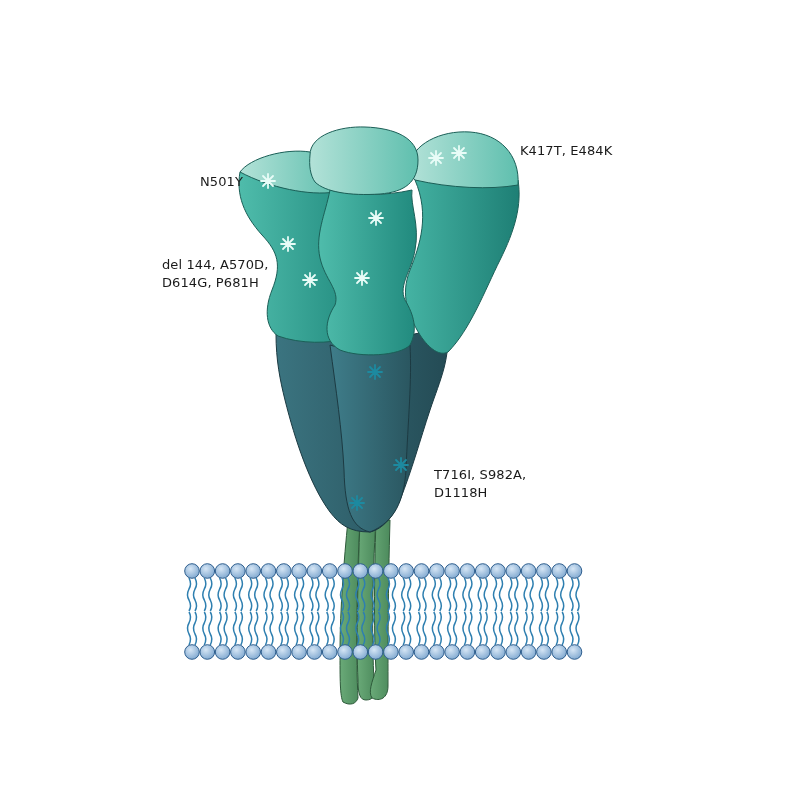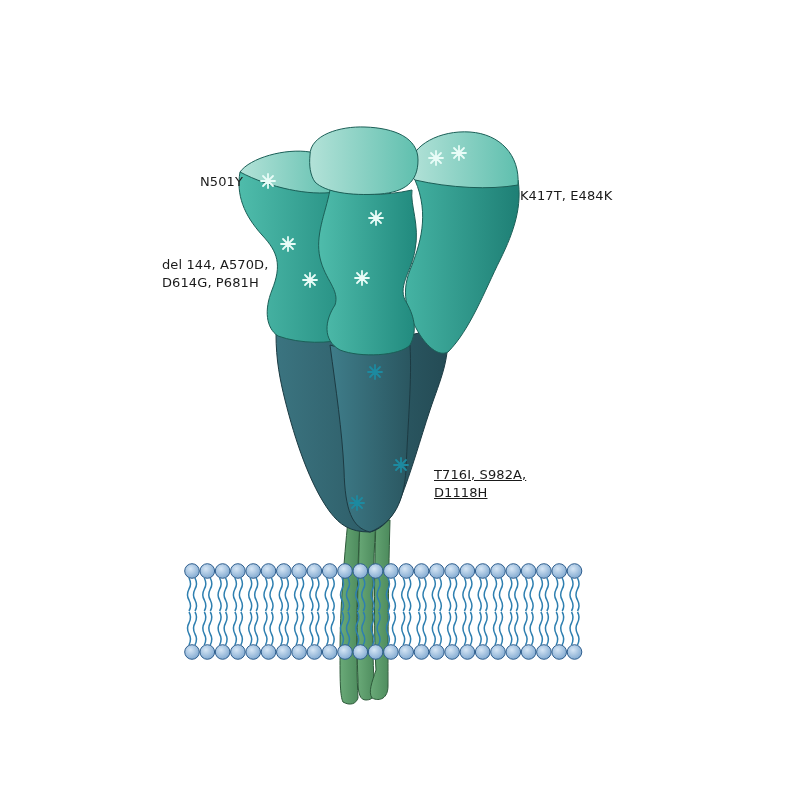--- a/index.html
+++ b/index.html
@@ -195,17 +195,17 @@
     <use href="#starLight" x="310" y="280"></use>
     <use href="#starLight" x="376" y="218"></use>
     <use href="#starLight" x="362" y="278"></use>
     <use href="#starDark" x="375" y="372"></use>
     <use href="#starDark" x="401" y="465"></use>
     <use href="#starDark" x="357" y="503"></use>
   </g>
 </svg>
 
 <div class="label" style="left:200px; top:173px;">N501Y</div>
-<div class="label" style="left:520px; top:142px;margin-top:45px;">K417T, E484K</div>
+<div class="label" style="left:520px; top:142px;">K417T, E484K</div>
 <div class="label" style="left:162px; top:256px;">del 144, A570D,
 D614G, P681H</div>
-<div class="label" style="left:434px; top:466px;text-decoration:underline;">T716I, S982A,
+<div class="label" style="left:434px; top:466px;">T716I, S982A,
 D1118H</div>
 
 </body></html>

